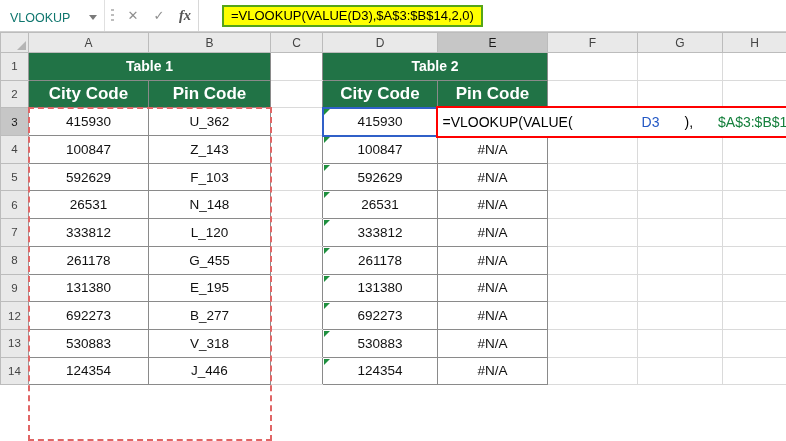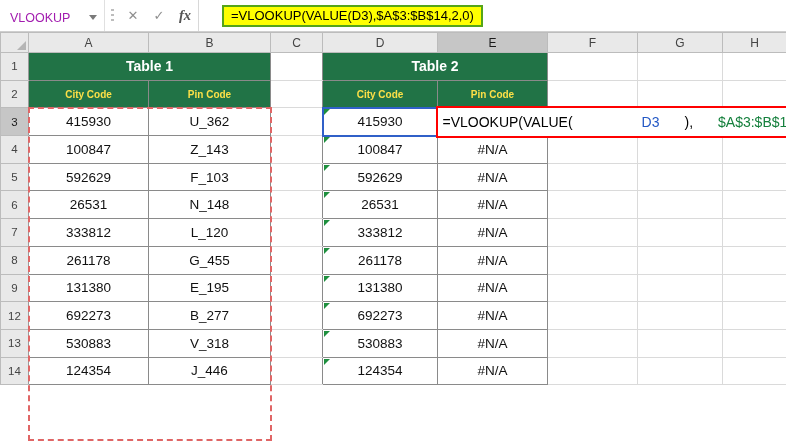--- a/index.html
+++ b/index.html
@@ -4,21 +4,21 @@
 <style>
   * { box-sizing: border-box; margin: 0; padding: 0; }
   html, body { width: 786px; height: 441px; overflow: hidden; background: #fff;
                font-family: "Liberation Sans", sans-serif; }
   .app { width: 786px; height: 441px; display: flex; flex-direction: column; background: #fff; }
 
   
   .topbar { height: 32px; min-height: 32px; display: flex; align-items: stretch;
             background: #ffffff; border-bottom: 1px solid #cfcfcf; }
   .name-box { width: 104px; display: flex; align-items: center; justify-content: space-between;
-              padding: 4px 7px 0 10px; font-size: 12.5px; color: #a21caf; }
+              padding: 4px 7px 0 10px; font-size: 12.5px; color: #0f766e; }
   .nb-arrow { width: 0; height: 0; border-left: 4px solid transparent; border-right: 4px solid transparent;
               border-top: 5px solid #7a7a7a; }
   .grip { width: 16px; display: flex; align-items: center; justify-content: center;
           border-left: 1px solid #e0e0e0; }
   .grip-dots { width: 3px; height: 14px;
                background: repeating-linear-gradient(#bdbdbd 0 2px, transparent 2px 5px); }
   .fb-btn { width: 26px; display: flex; align-items: center; justify-content: center;
             font-size: 13px; color: #8f8f8f; cursor: default; }
   .fb-btn.fx span { font-family: "Liberation Serif", serif; font-style: italic; font-weight: bold;
                     color: #555; font-size: 14.5px; }
@@ -39,22 +39,22 @@
   .corner::after { content: ""; position: absolute; right: 2px; bottom: 2px; width: 0; height: 0;
                    border-bottom: 9px solid #b5b5b5; border-left: 9px solid transparent; }
   .rowhdr { background: #E9E9E9; border: 1px solid #BCBCBC; border-right-color: #9a9a9a;
             font-size: 11.5px; font-weight: normal; color: #444; text-align: center; }
   th.sel { background: #C6C6C6; color: #1b1b1b; }
   td { height: 27.7px; border: 1px solid #DADADA; font-size: 13.5px; color: #111;
        text-align: center; background: #fff; }
   td.colC { border-right-color: #8a8a8a; }
   td.title { background: var(--table-header-green, #217346); color: #fff; font-weight: bold;
              font-size: 14px; border: 1px solid #8a8a8a; }
-  td.ghead { background: var(--table-header-green, #217346); color: #fde047; font-weight: bold;
-             font-size: 10px; border: 1px solid #8a8a8a; }
+  td.ghead { background: var(--table-header-green, #217346); color: #ffffff; font-weight: bold;
+             font-size: 17px; border: 1px solid #8a8a8a; }
   td.val { border: 1px solid #8a8a8a; margin-left: 24px; }
   td.tri { position: relative; }
   td.tri::before { content: ""; position: absolute; left: 1px; top: 1px; width: 0; height: 0;
                    border-top: 6px solid var(--error-indicator-green, #1E8F3E);
                    border-right: 6px solid transparent; }
 
   
   .overlay { position: absolute; gap: 25px; }
   #range-overlay { border: 2px dashed var(--range-reference-border, #E06666);
                    z-index: 3; pointer-events: none; }

